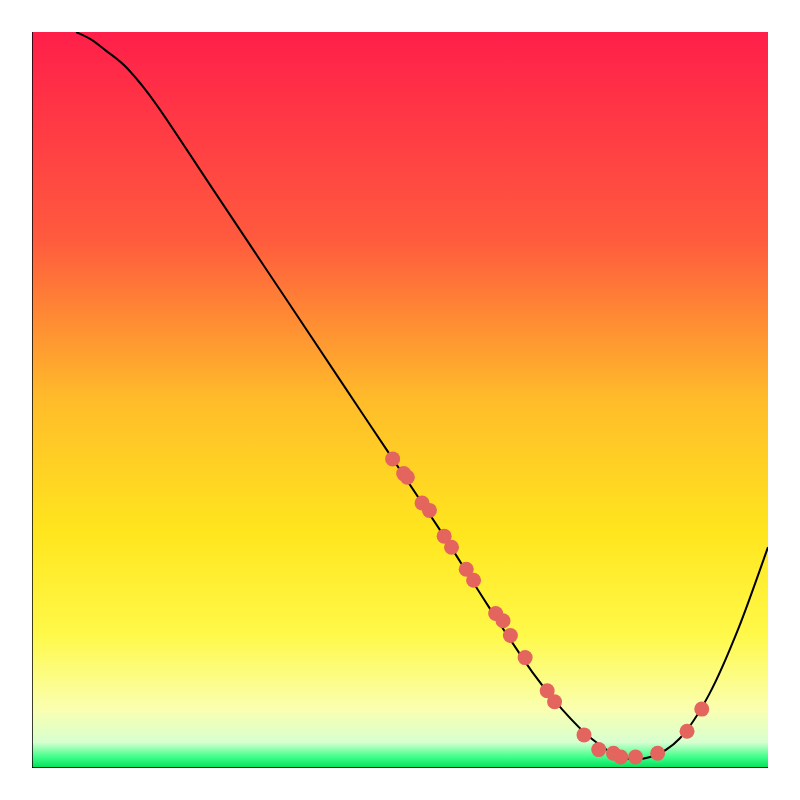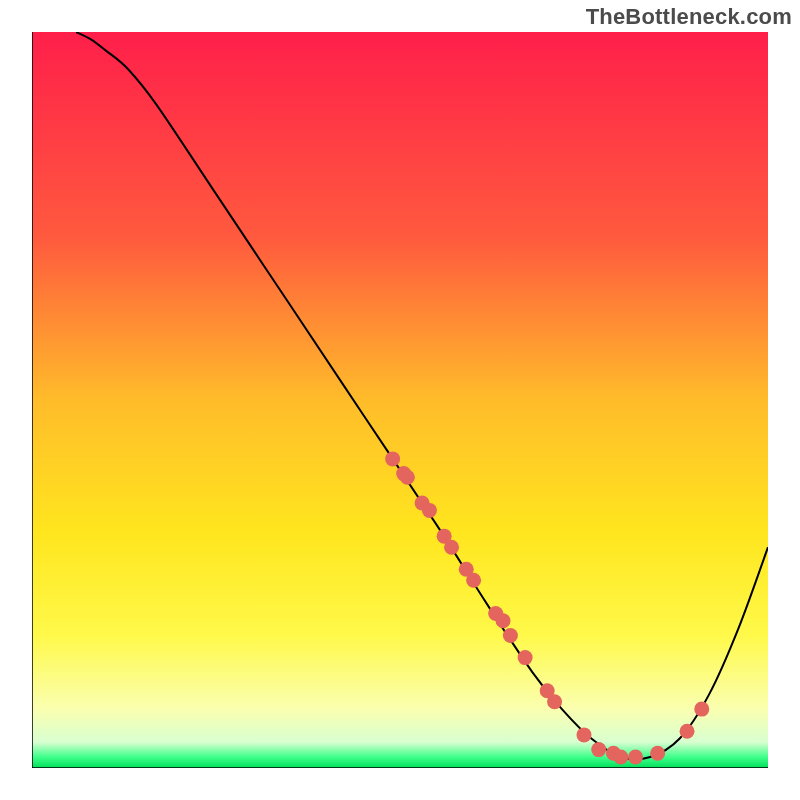--- a/index.html
+++ b/index.html
@@ -51,21 +51,20 @@
   }
   .marker {
     fill: #e4645e;
     stroke: none;
   }
 </style>
 </head>
 <body>
 
 <div class="frame">
-  <div class="watermark">TheBottleneck.com</div>
   <div class="plot-area">
     <svg id="chart-svg" viewBox="0 0 736 736">
       <defs>
         <linearGradient id="bg-grad" x1="0" y1="0" x2="0" y2="1">
             <stop offset="0%" stop-color="#ff1f4a"></stop>
             <stop offset="28.000000000000004%" stop-color="#ff5a3e"></stop>
             <stop offset="50%" stop-color="#ffbc2a"></stop>
             <stop offset="68%" stop-color="#ffe61e"></stop>
             <stop offset="82%" stop-color="#fff94a"></stop>
             <stop offset="92%" stop-color="#faffb0"></stop>

